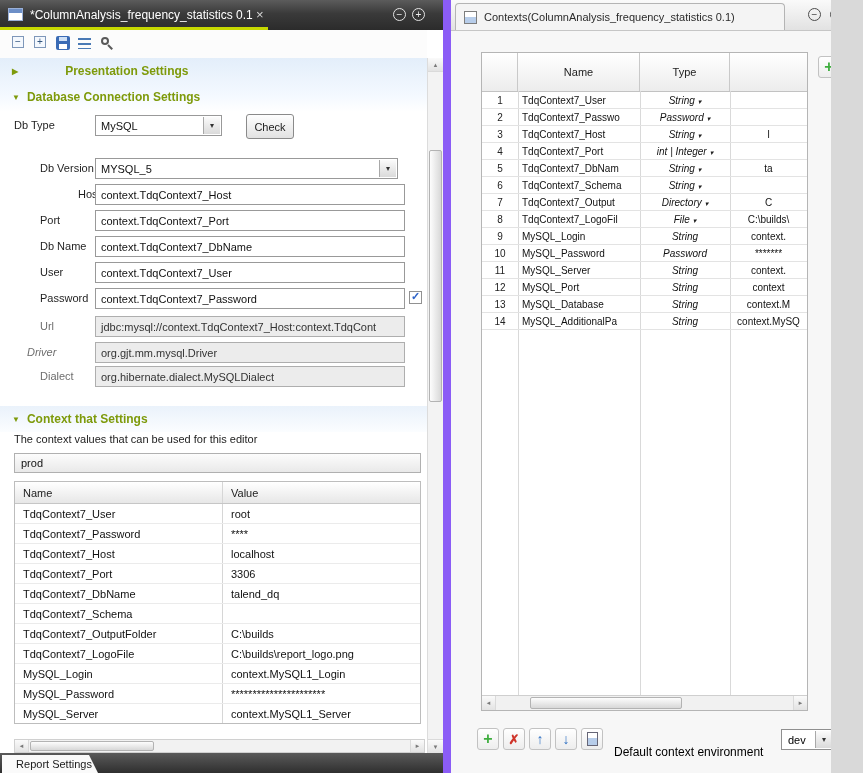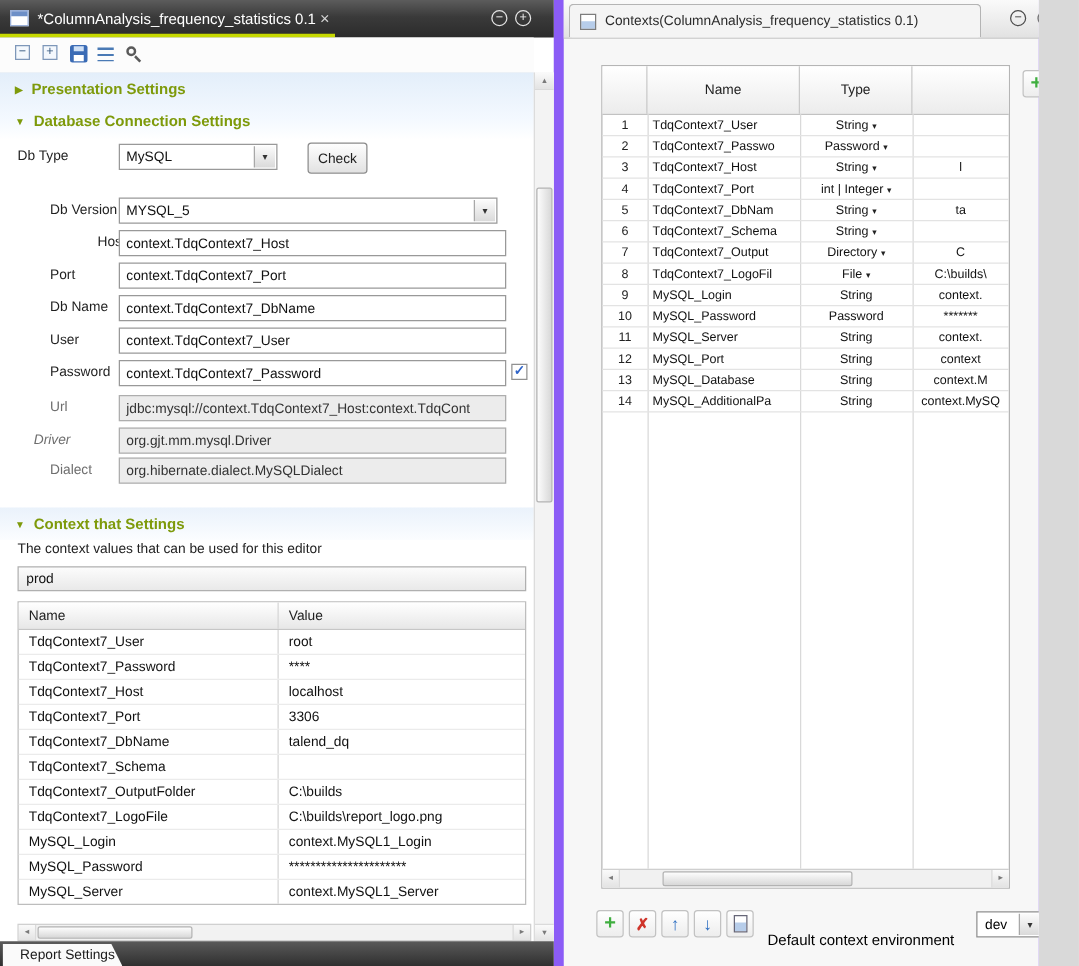--- a/index.html
+++ b/index.html
@@ -112,21 +112,21 @@
             border:1px solid #b5b5b5; box-sizing:border-box; }
   .rthead { position:relative; display:flex; height:38px; background:linear-gradient(#ffffff,#ececec);
             border-bottom:1px solid #c2c2c2; font-size:11px; color:#222; }
   .rth { display:flex; align-items:center; justify-content:center; box-sizing:border-box; border-right:1px solid #c9c9c9; }
   .rth-num { width:36px; } .rth-name { width:122px; } .rth-type { width:90px; } .rth-val { flex:1; border-right:none; }
   .colline { position:absolute; top:38px; bottom:15px; width:0; border-right:1px solid #d9d9d9; }
   .rrow { position:relative; display:flex; height:16px; border-bottom:1px solid #e3e3e3; font-size:10px;
           align-items:center; color:#111; }
   .rc-num  { width:36px; text-align:center; color:#222; }
   .rc-name { width:122px; padding-left:4px; box-sizing:border-box; white-space:nowrap; overflow:hidden; }
-  .rc-type { width:90px; display:flex; align-items:flex-start; justify-content:center; white-space:nowrap; overflow:hidden; }
+  .rc-type { width:90px; display:flex; align-items:flex-start; justify-content:center; white-space:nowrap; overflow:hidden;font-style:italic; }
   .rc-val  { flex:1; text-align:center; white-space:nowrap; overflow:hidden; padding:0 2px; }
   .tdd::after { content:"\25BE"; font-size:7px; color:#222; margin-left:3px; }
   .rhscroll { position:absolute; left:0; right:0; bottom:0; height:14px; background:#f1f1f1;
               border-top:1px solid #cfcfcf; }
 
   .tool-btn { position:absolute; width:22px; height:22px; border:1px solid #c2c2c2; border-radius:3px;
               background:linear-gradient(#ffffff,#ededed); display:flex; align-items:center; justify-content:center;
               box-sizing:border-box; cursor:pointer; }
   .ico-plus::after { content:"+"; color:#3fae3f; font-size:16px; font-weight:bold; line-height:1; }
   .ico-del::after  { content:"\2717"; color:#cf342a; font-size:13px; font-weight:bold; }
@@ -167,21 +167,21 @@
       </div>
     <div class="tbico" style="left:78px;">
         <div class="ic-bars"></div>
       </div>
     <div class="tbico" style="left:100px;">
         <div class="ic-zoom"></div>
       </div>
 
     <div class="blueband"></div>
 
-    <div class="sechdr" style="top:60px;">
+    <div class="sechdr" style="top:60px;gap:40px;">
       <span class="tri tri-collapsed"></span>
       <span>Presentation Settings</span>
     </div>
 
     <div class="sechdr" style="top:86px;">
       <span class="tri tri-expanded"></span>
       <span>Database Connection Settings</span>
     </div>
 
     <span class="lbl" style="left:14px; top:119px;">Db Type</span>

